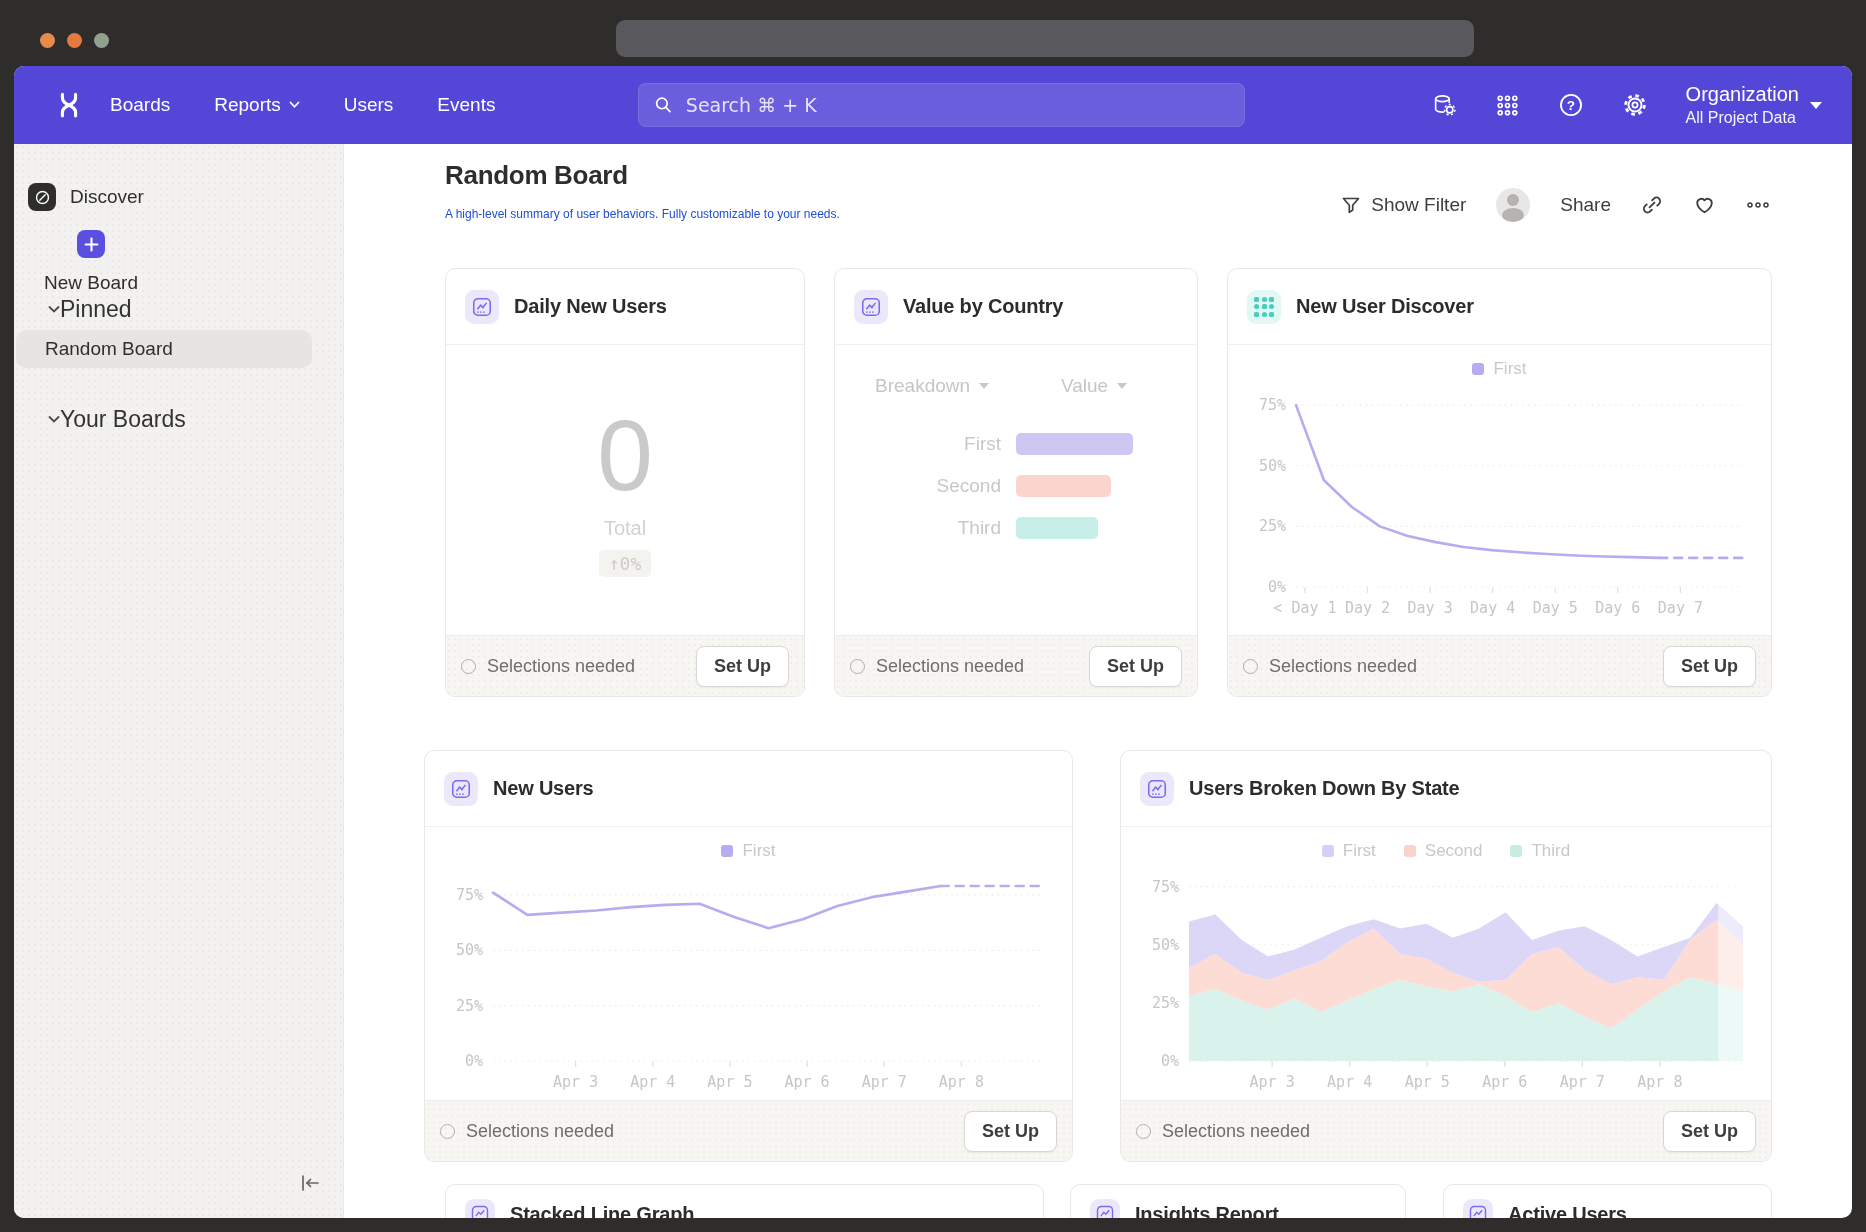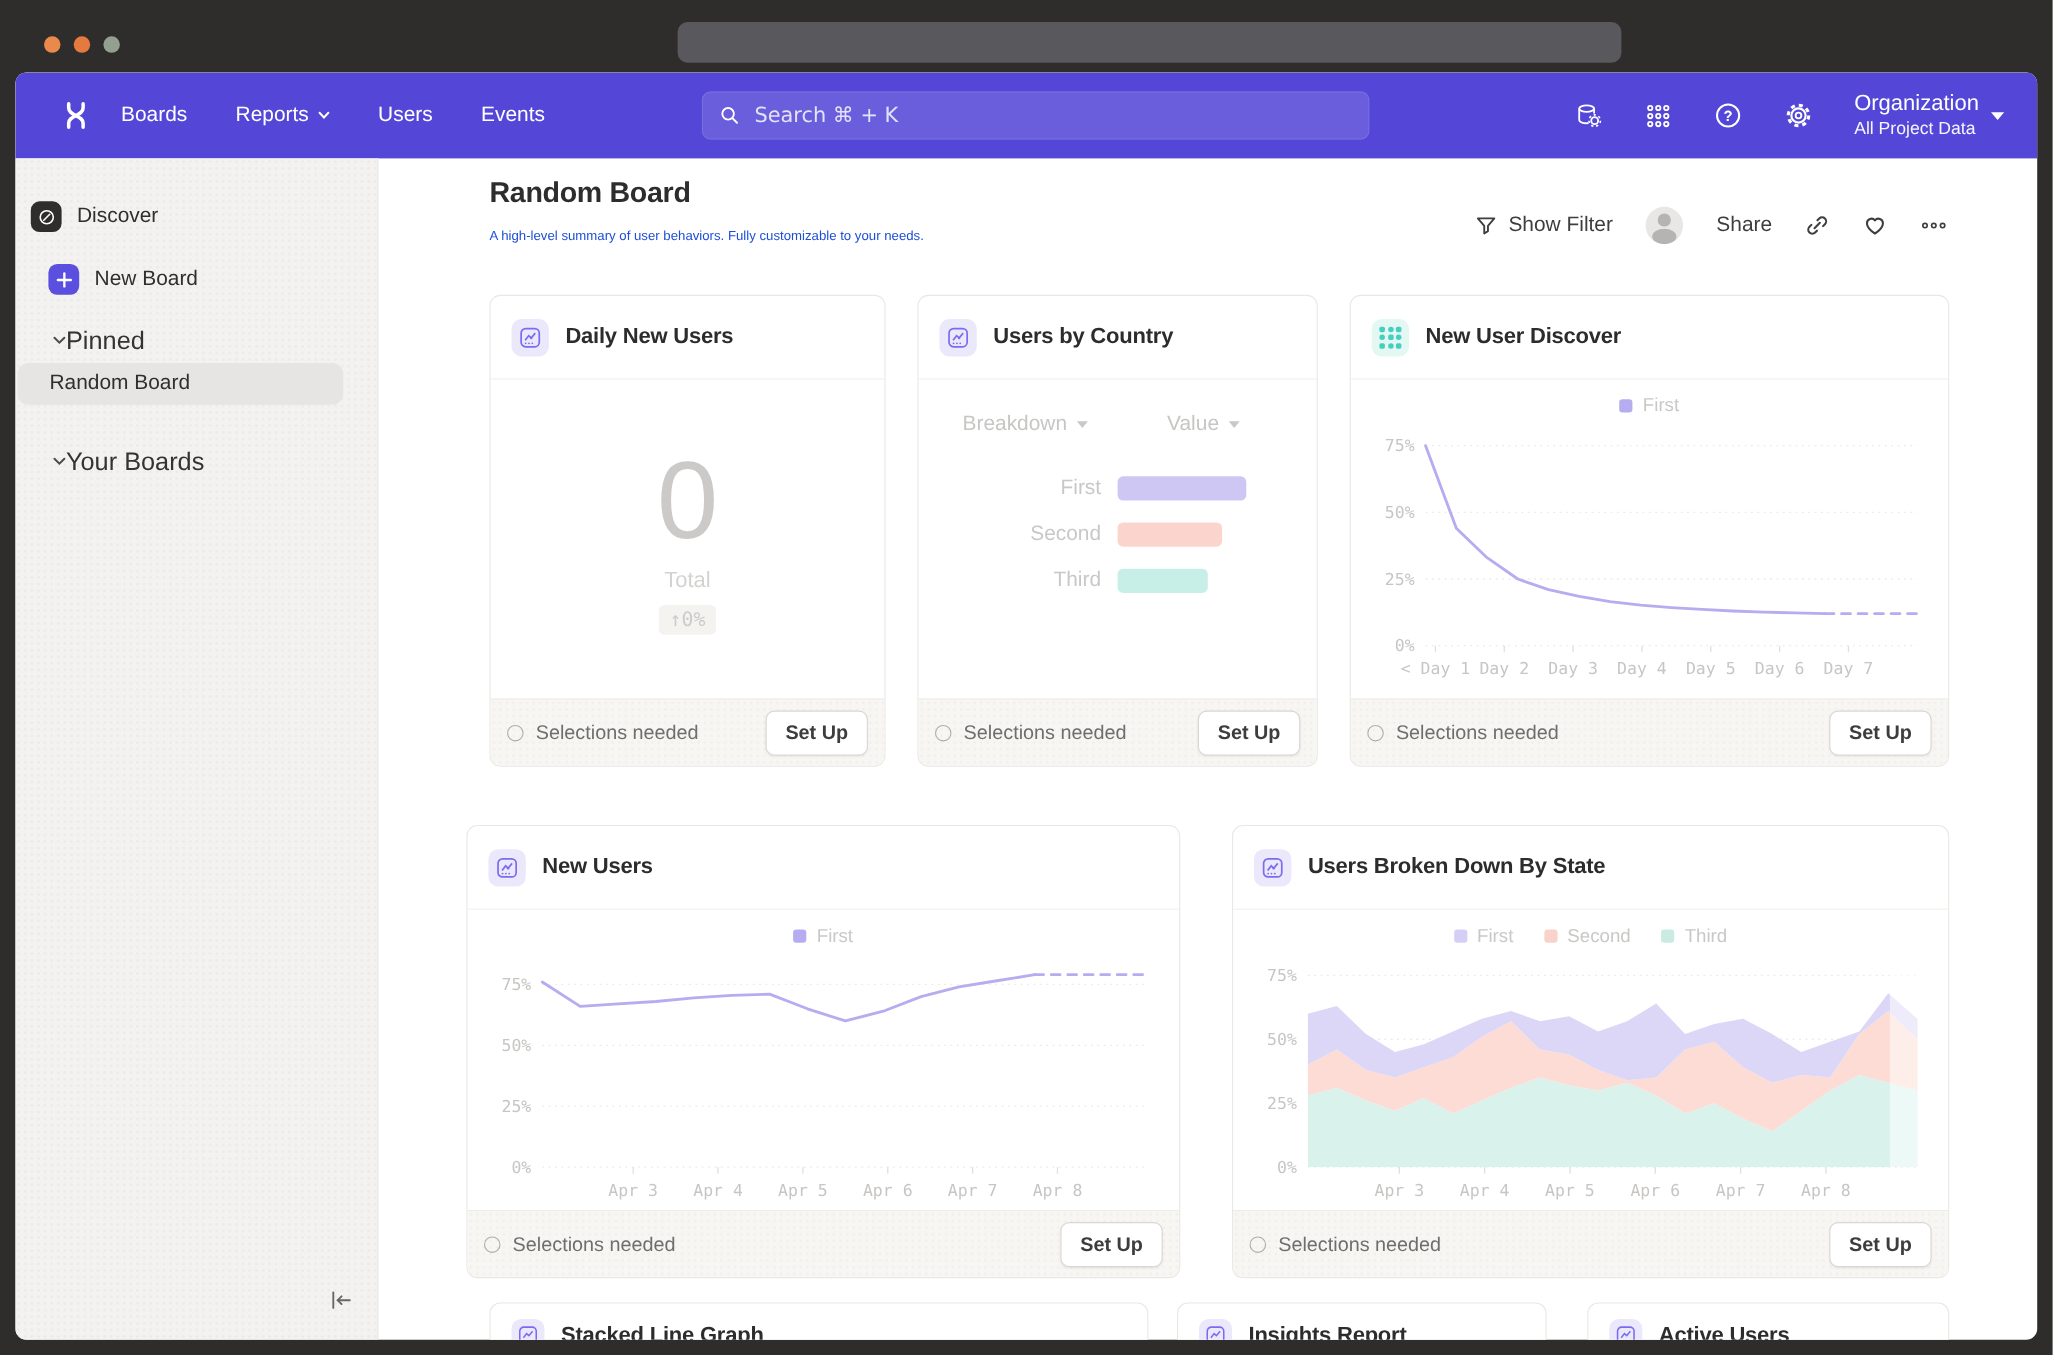--- a/index.html
+++ b/index.html
@@ -27,21 +27,21 @@
   .nav-ic{display:flex;align-items:center;justify-content:center;cursor:pointer;}
   .org{display:flex;align-items:center;gap:11px;color:#fff;cursor:pointer;}
   .org-title{font-size:20px;font-weight:400;}
   .org-sub{font-size:16px;margin-top:3px;opacity:.95;}
   .caret-down-w{width:0;height:0;border-left:6px solid transparent;border-right:6px solid transparent;border-top:7px solid #fff;}
 
   
   .sidebar{position:absolute;left:0;top:78px;width:329px;height:1074px;background:#f3f2f0;background-image:radial-gradient(rgba(90,80,70,.05) 1px,transparent 1.3px);background-size:6px 6px;border-right:1px solid #e9e8e6;}
   .sb-row{position:absolute;display:flex;align-items:center;gap:14px;cursor:pointer;}
   .sb-discover{left:14px;top:39px;}
-  .sb-new{left:30px;top:96px;}
+  .sb-new{left:30px;top:86px;flex-direction:column;}
   .sq-ic{width:28px;height:28px;border-radius:8px;display:flex;align-items:center;justify-content:center;}
   .sq-dark{background:#2f2e2d;}
   .sq-purple{background:#5b4fe0;}
   .sb-label{font-size:19px;color:#2f2f2f;font-weight:500;}
   .sb-section{position:absolute;left:34px;display:flex;align-items:center;font-size:23px;color:#333;font-weight:500;cursor:pointer;justify-content:flex-end;}
   .sb-pinned{top:152px;}
   .sb-yours{top:262px;}
   .sb-pill{position:absolute;left:2px;top:186px;width:296px;height:38px;background:#e6e5e3;border-radius:10px;display:flex;align-items:center;padding-left:29px;font-size:19px;color:#2f2f2f;box-sizing:border-box;cursor:pointer;}
   .collapse{position:absolute;right:22px;bottom:22px;cursor:pointer;}
 
@@ -309,21 +309,21 @@
         <span class="chart-ic">
           <svg width="22" height="22" viewBox="0 0 24 24" fill="none" stroke="#7a6cf0" stroke-width="1.7">
             <rect x="3" y="3" width="18" height="18" rx="4.5"></rect>
             <polyline points="7,14.5 10.5,10 13,12.3 17,7.5"></polyline>
             <circle cx="13" cy="12.3" r="1.2" fill="#7a6cf0" stroke="none"></circle>
             <circle cx="7.5" cy="17.6" r=".9" fill="#7a6cf0" stroke="none"></circle>
             <circle cx="10.8" cy="17.6" r=".9" fill="#7a6cf0" stroke="none"></circle>
             <circle cx="14.1" cy="17.6" r=".9" fill="#7a6cf0" stroke="none"></circle>
           </svg>
         </span>
-        <span class="card-title">Users by Country</span>
+        <span class="card-title">Value by Country</span>
       </div>
       <div class="country-body">
         <span class="ctrl ctrl-breakdown">
           <span>Breakdown</span>
           <span class="caret-sm"></span>
         </span>
         <span class="ctrl ctrl-value">
           <span>Value</span>
           <span class="caret-sm"></span>
         </span>

